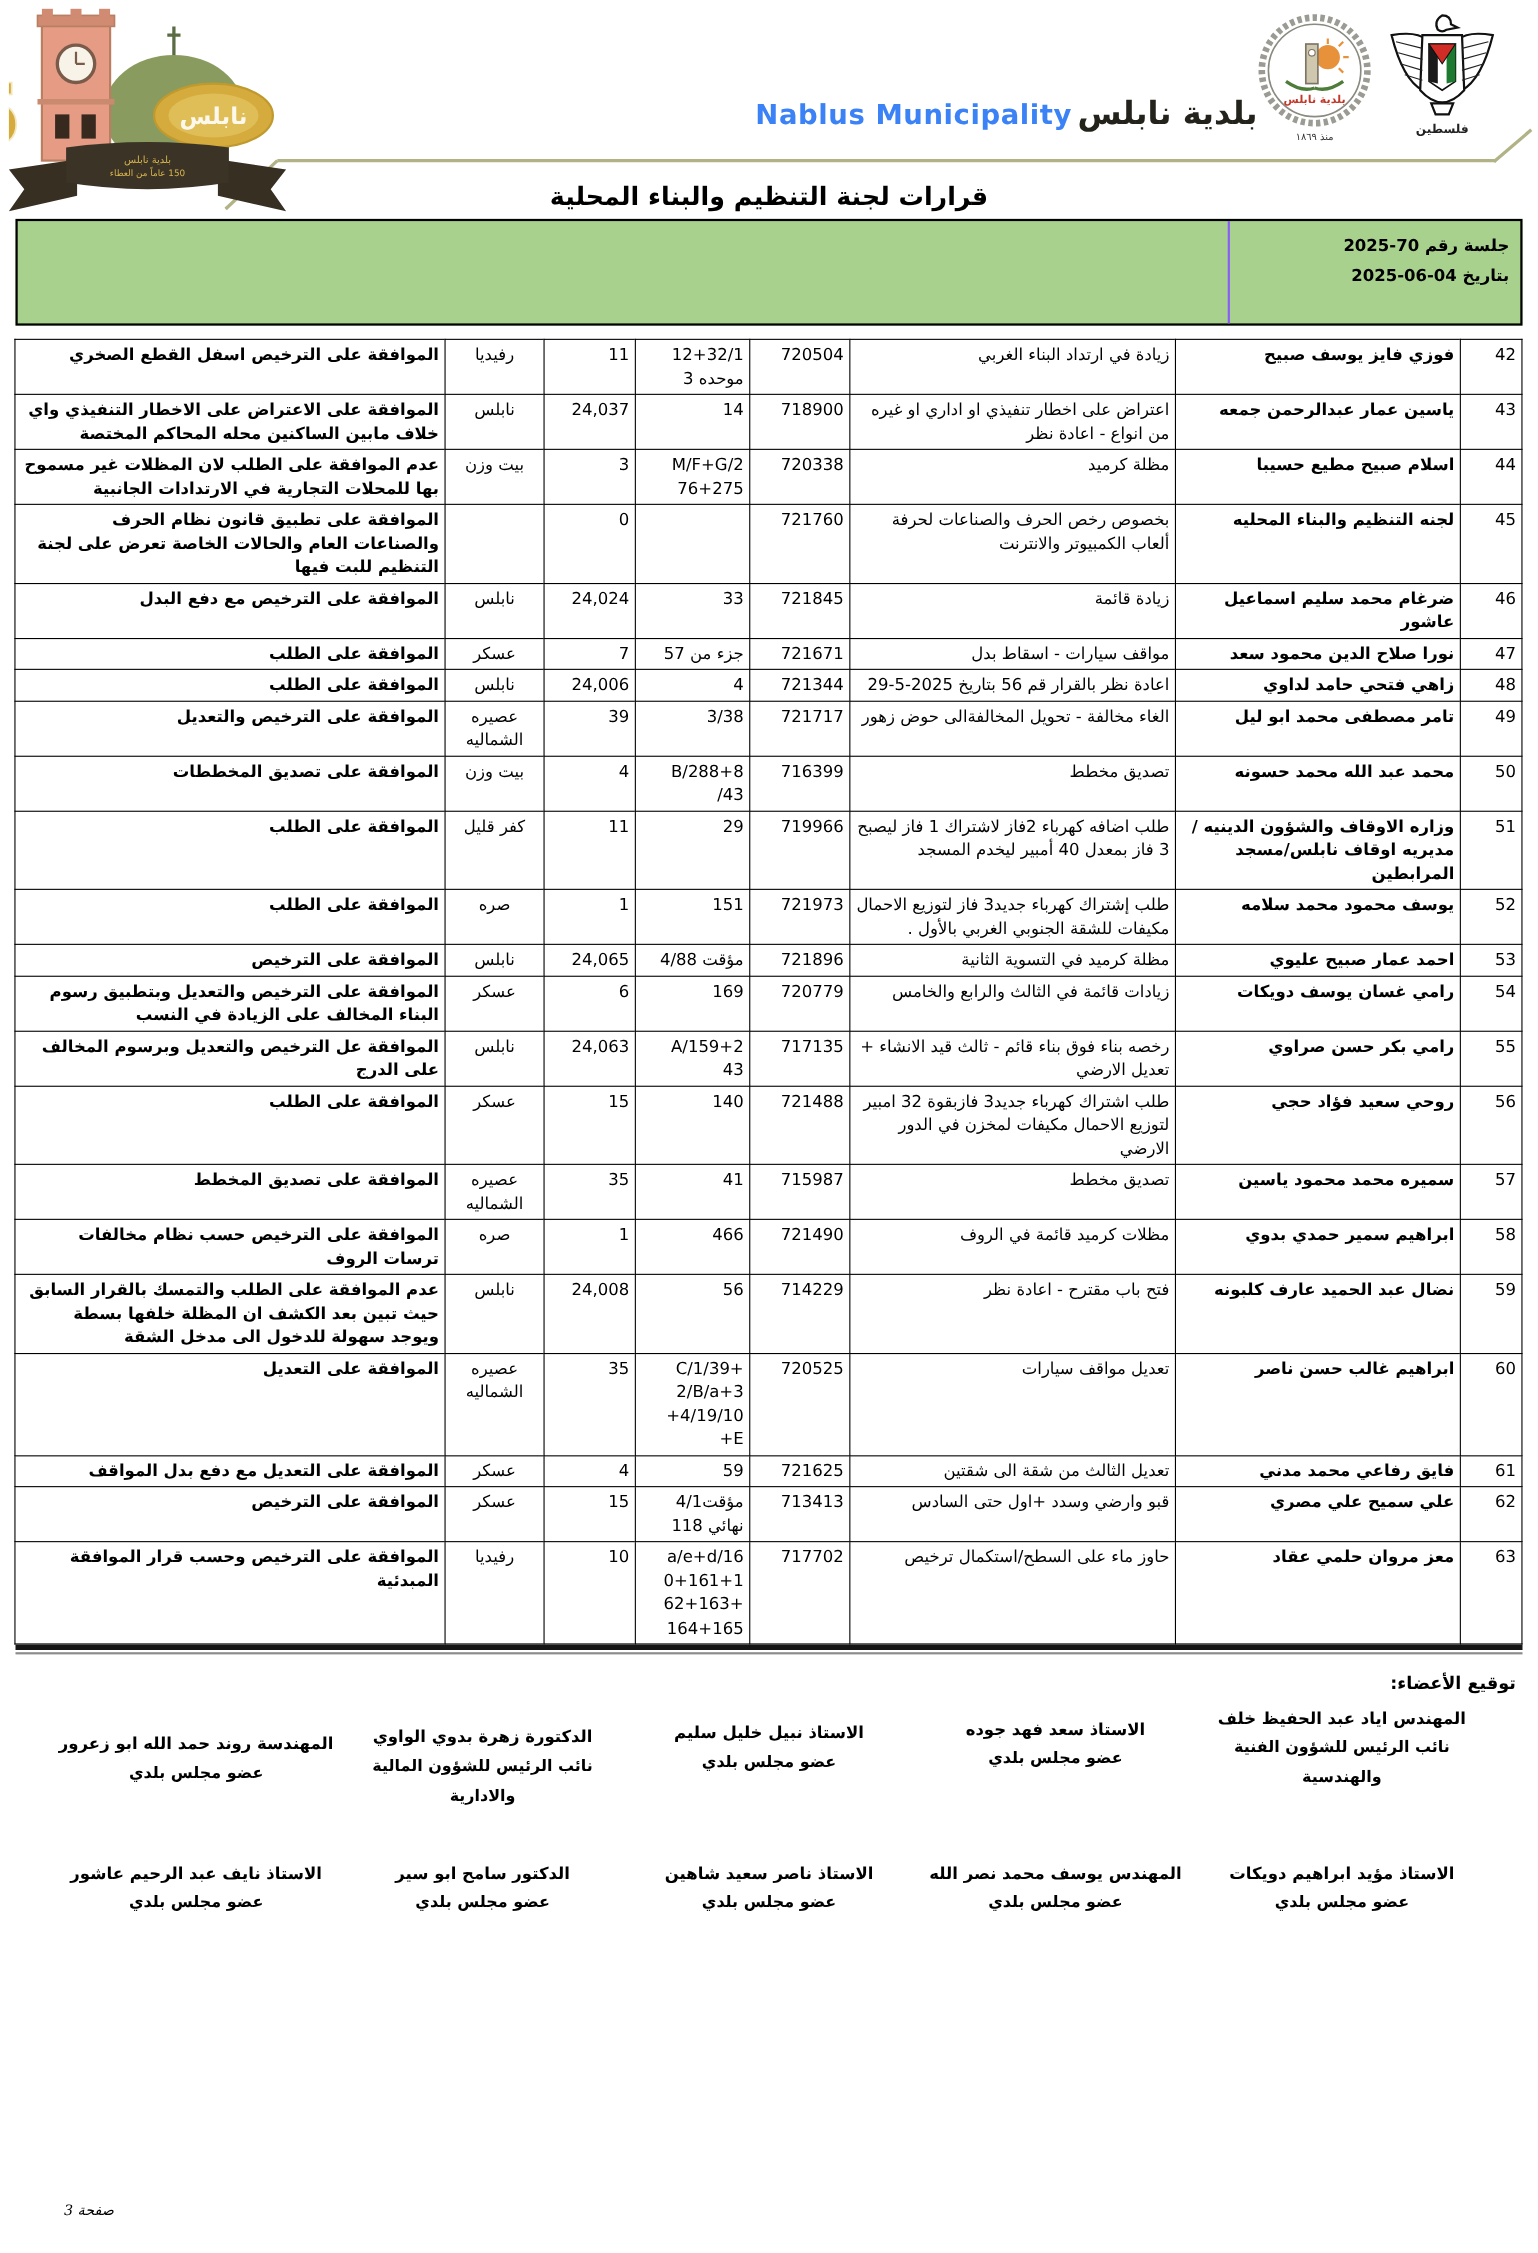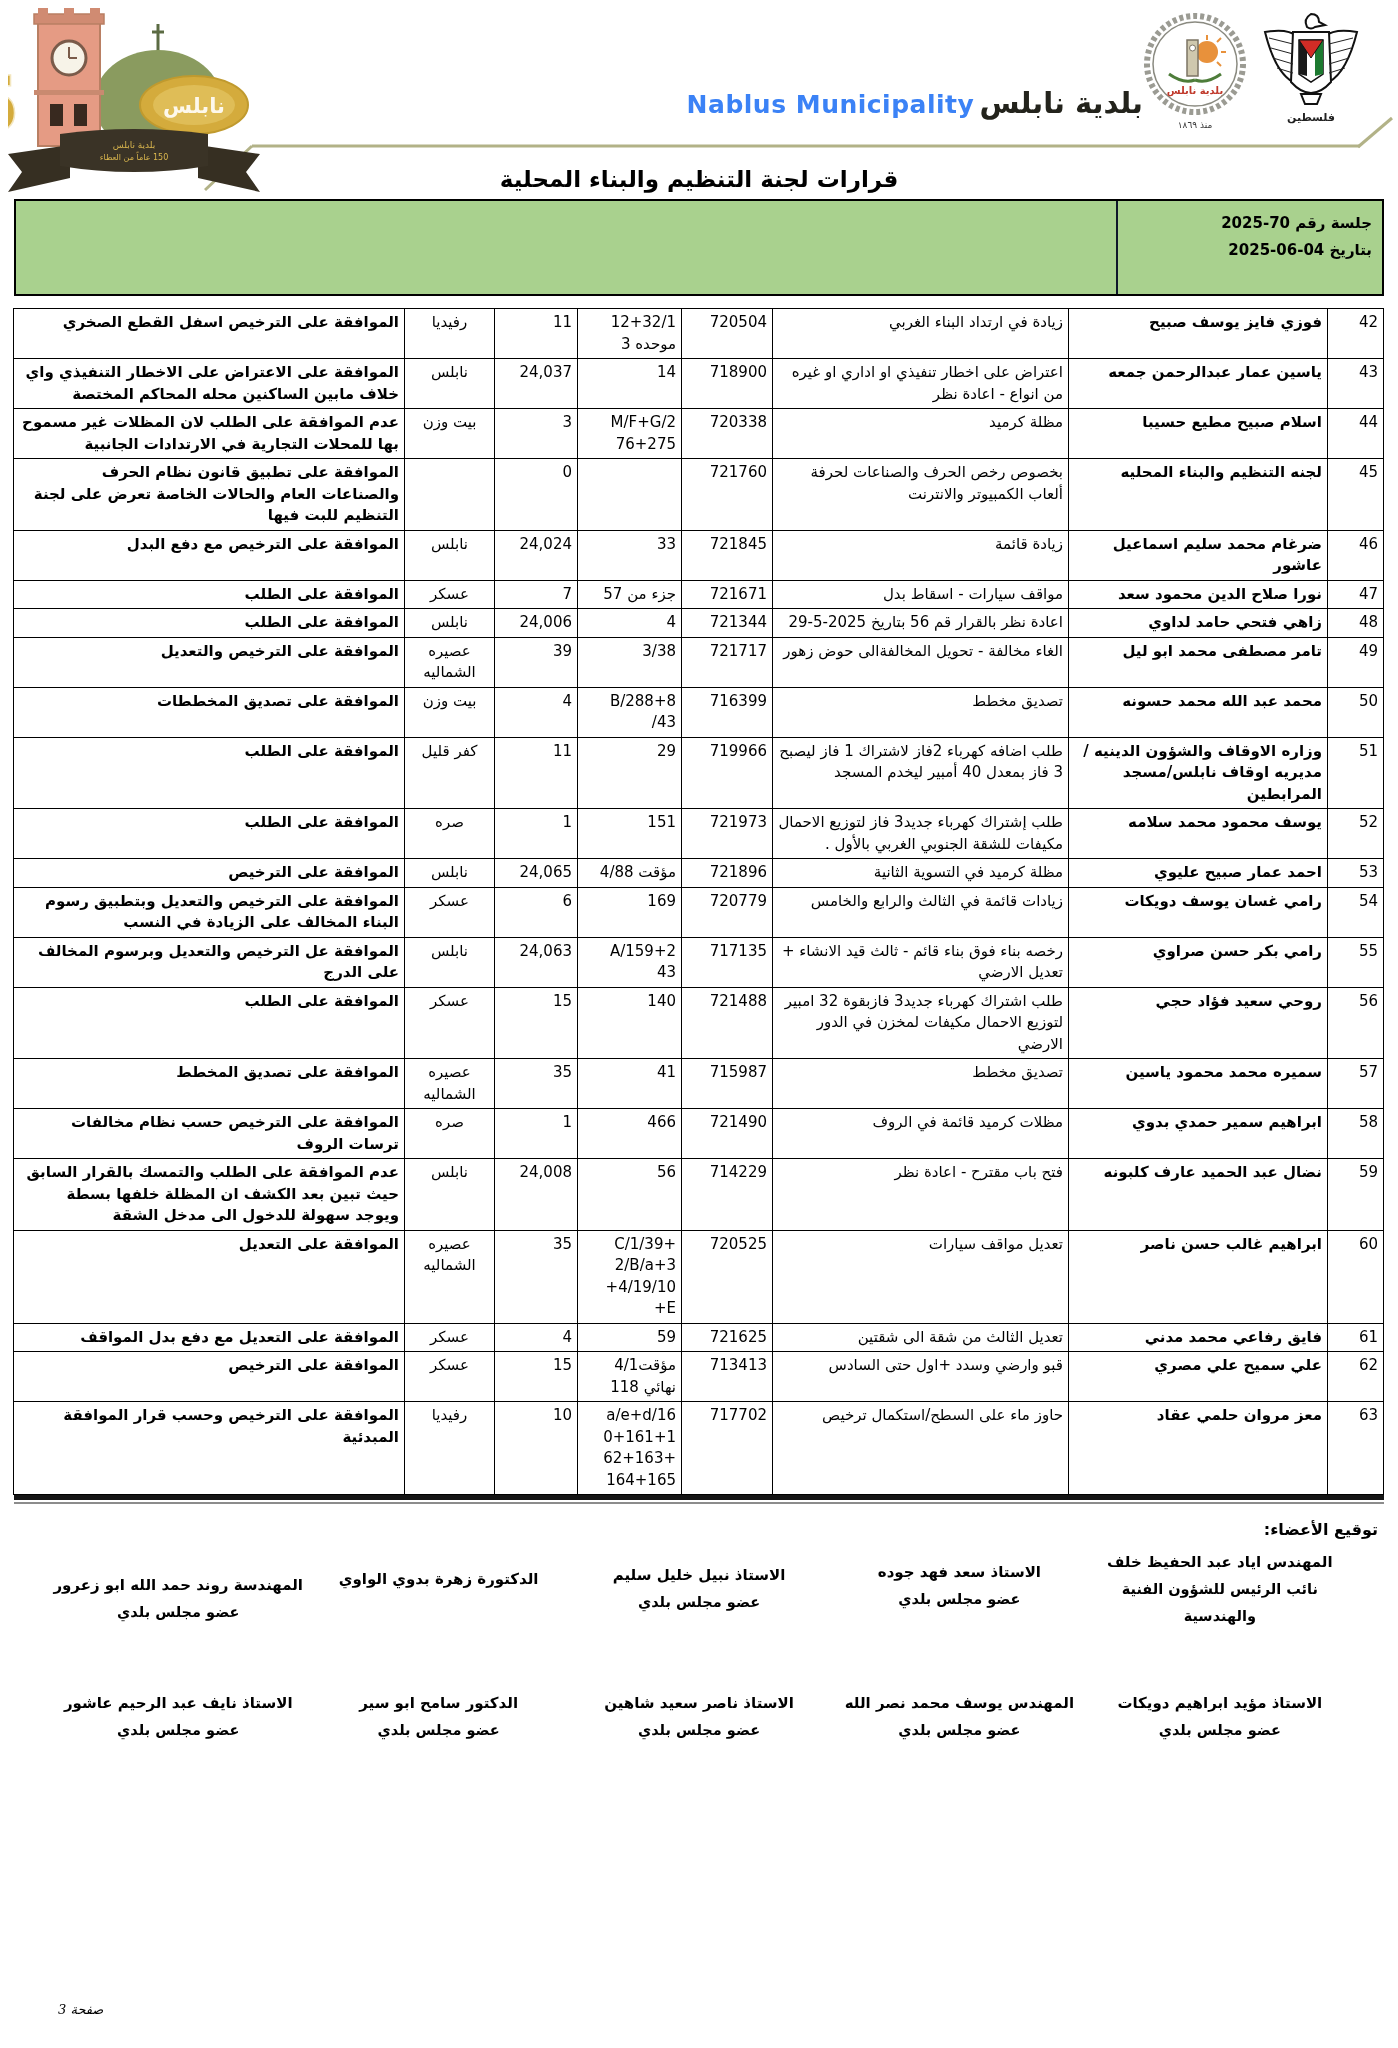--- a/index.html
+++ b/index.html
@@ -15,21 +15,21 @@
   .seal-wrap{position:absolute;top:12px;left:1143px;width:104px;text-align:center;}
   .eagle-wrap{position:absolute;top:10px;left:1253px;width:116px;text-align:center;}
   .seal-cap{font-size:9px;margin-top:-2px;color:#333;}
   .eagle-cap{font-size:11px;font-weight:bold;margin-top:-3px;color:#222;}
   .swoosh{position:absolute;top:0;left:0;width:1398px;height:199px;pointer-events:none;}
   .doc-title{position:absolute;top:166px;right:0;left:0;text-align:center;font-size:23px;font-weight:bold;color:#000;}
 
   
   .session-box{box-sizing:border-box;margin:0 14px;width:1370px;height:97px;background:#a9d18e;
     border:2px solid #000;display:flex;direction:rtl;}
-  .sess-cell{box-sizing:border-box;width:266px;border-left:2px solid #0f172a;padding:9px 10px 0 4px;
+  .sess-cell{box-sizing:border-box;width:266px;border-left:2px solid #8b5cf6;padding:9px 10px 0 4px;
     font-size:15px;font-weight:bold;line-height:27px;text-align:right;}
   .att-cell{box-sizing:border-box;flex:1;padding:9px 8px 0 10px;font-size:14.5px;font-weight:bold;
     line-height:27px;text-align:right;white-space:pre-line;}
 
   
   table.dec{border-collapse:collapse;table-layout:fixed;width:1370px;margin:12px 14px 0 14px;}
   table.dec td{border:1px solid #000;vertical-align:top;padding:3px 5px;line-height:21.5px;
     font-size:15px;overflow:hidden;}
   td.c-no{font-size:15px;text-align:right;}
   td.c-name{font-weight:bold;font-size:16px;text-align:right;}
@@ -457,20 +457,21 @@
       <div class="sig-role">عضو مجلس بلدي</div>
     </div>
 
     <div class="sig">
       <div class="sig-name">الاستاذ نبيل خليل سليم</div>
       <div class="sig-role">عضو مجلس بلدي</div>
     </div>
 
     <div class="sig">
       <div class="sig-name">الدكتورة زهرة بدوي الواوي</div>
+      <div class="sig-role">نائب الرئيس للشؤون المالية والادارية</div>
     </div>
 
     <div class="sig">
       <div class="sig-name">المهندسة روند حمد الله ابو زعرور</div>
       <div class="sig-role">عضو مجلس بلدي</div>
     </div>
   </div>
   <div class="sig-grid r2">
     <div class="sig">
       <div class="sig-name">الاستاذ مؤيد ابراهيم دويكات</div>

